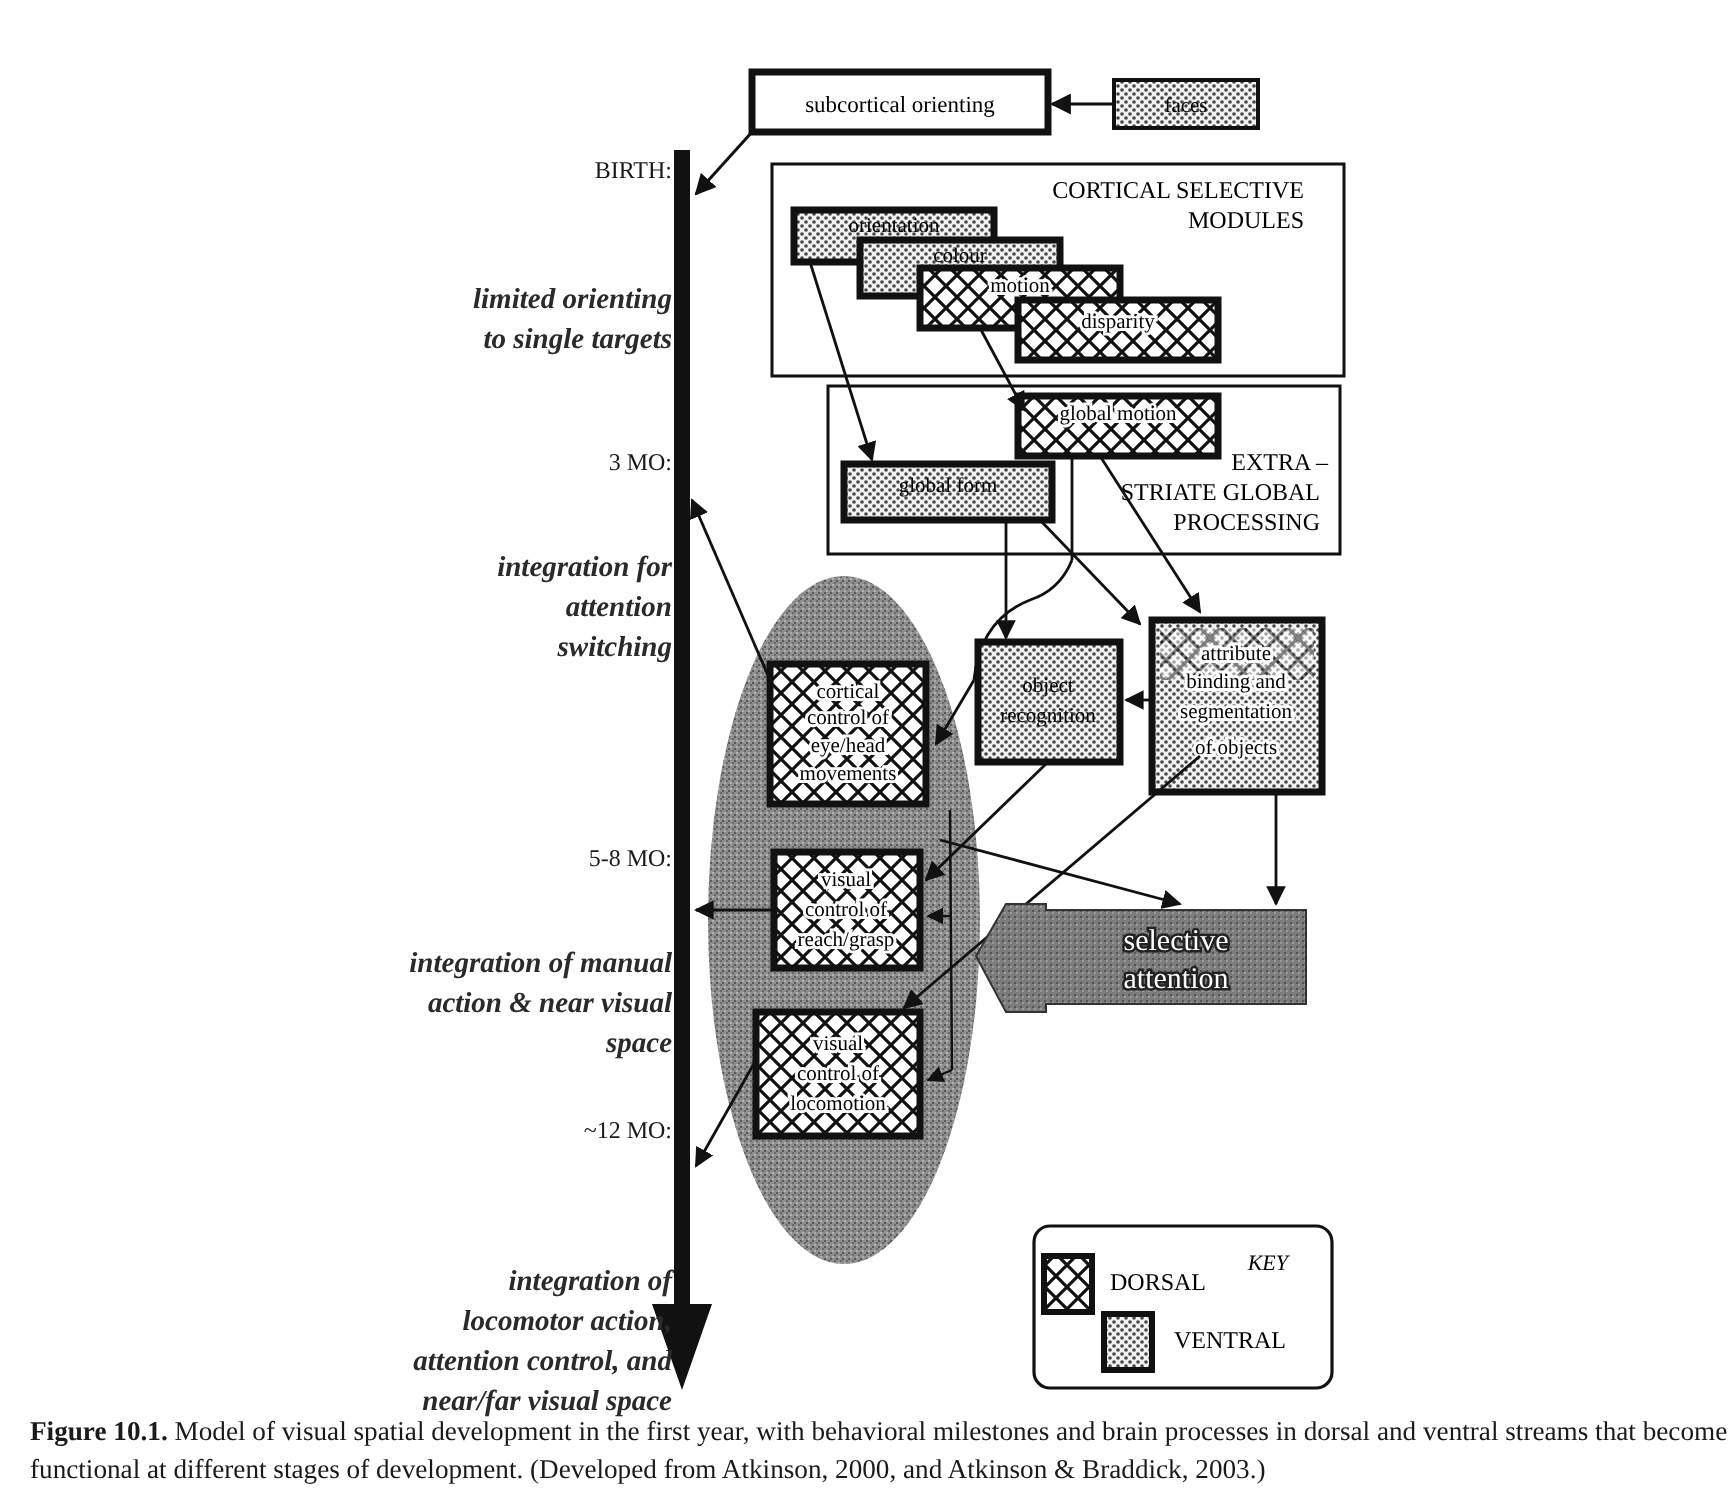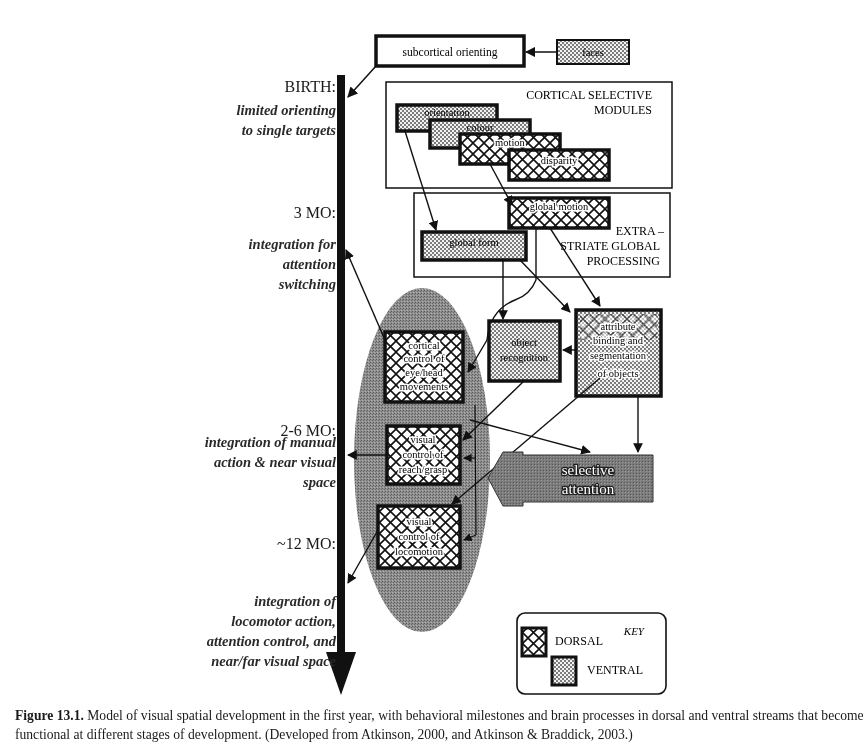--- a/index.html
+++ b/index.html
@@ -1,19 +1,19 @@
 <!DOCTYPE html>
 <html><head>
   <meta charset="utf-8">
   <style>
     html, body { margin: 0; padding: 0; background: #ffffff; }
     body { width: 868px; height: 751px; position: relative; overflow: hidden; font-family: "Liberation Serif", "DejaVu Serif", serif; color: #111; }
     #diagram { position: absolute; left: 0; top: 0; width: 868px; height: 700px; }
-    .milestone-title { position: absolute; right: 532px; text-align: right; font-size: 16px; color: #1a1a1a; white-space: nowrap; }
-    .milestone-desc { position: absolute; right: 532px; text-align: right; font-size: 14.5px; font-style: italic; font-weight: bold; color: #2a2a2a; line-height: 20px; white-space: pre-line; }
+    .milestone-title { position: absolute; right: 532px; text-align: right; font-size: 12px; color: #1a1a1a; white-space: nowrap; }
+    .milestone-desc { position: absolute; right: 532px; text-align: right; font-size: 14.5px; font-style: italic; font-weight: bold; color: #2a2a2a; line-height: 20px; white-space: pre-line; margin-top: 40px; }
     .caption { position: absolute; left: 15px; top: 706px; width: 850px; font-size: 13.6px; line-height: 19px; color: #1a1a1a; }
     .caption b { font-weight: bold; }
     svg text { font-family: "Liberation Serif", "DejaVu Serif", serif; }
   </style>
 </head>
 <body>
 
 <svg id="diagram" viewBox="0 0 868 700" xmlns="http://www.w3.org/2000/svg">
   <defs>
     <pattern id="dorsal-pat" width="11" height="11" patternUnits="userSpaceOnUse">
@@ -169,29 +169,29 @@
     <text x="555" y="645" font-size="12">DORSAL</text>
     <rect x="552" y="657" width="24" height="28" fill="url(#ventral-pat)" stroke="#111" stroke-width="3"></rect>
     <text x="587" y="674" font-size="12">VENTRAL</text>
   </g>
 </svg>
 
 <div class="milestone-title" style="top:78px;">BIRTH:</div>
 <div class="milestone-desc" style="top:100px;">limited orienting
 to single targets</div>
 
-<div class="milestone-title" style="top:204px;">3 MO:</div>
+<div class="milestone-title" style="top:224px;">3 MO:</div>
 <div class="milestone-desc" style="top:234px;font-family:Liberation Serif, serif;">integration for
 attention
 switching</div>
 
-<div class="milestone-title" style="top:422px;">2-6 MO:</div>
+<div class="milestone-title" style="top:422px;">5-8 MO:</div>
 <div class="milestone-desc" style="top:432px;">integration of manual
 action &amp; near visual
 space</div>
 
-<div class="milestone-title" style="top:535px;">~12 MO:</div>
+<div class="milestone-title" style="top:558px;">~12 MO:</div>
 <div class="milestone-desc" style="top:591px;">integration of
 locomotor action,
 attention control, and
 near/far visual space</div>
 
-<div class="caption"><b>Figure 13.1.</b><span> Model of visual spatial development in the first year, with behavioral milestones and brain processes in dorsal and ventral streams that become functional at different stages of development. (Developed from Atkinson, 2000, and Atkinson &amp; Braddick, 2003.)</span></div>
+<div class="caption"><b>Figure 10.1.</b><span> Model of visual spatial development in the first year, with behavioral milestones and brain processes in dorsal and ventral streams that become functional at different stages of development. (Developed from Atkinson, 2000, and Atkinson &amp; Braddick, 2003.)</span></div>
 
 </body></html>

